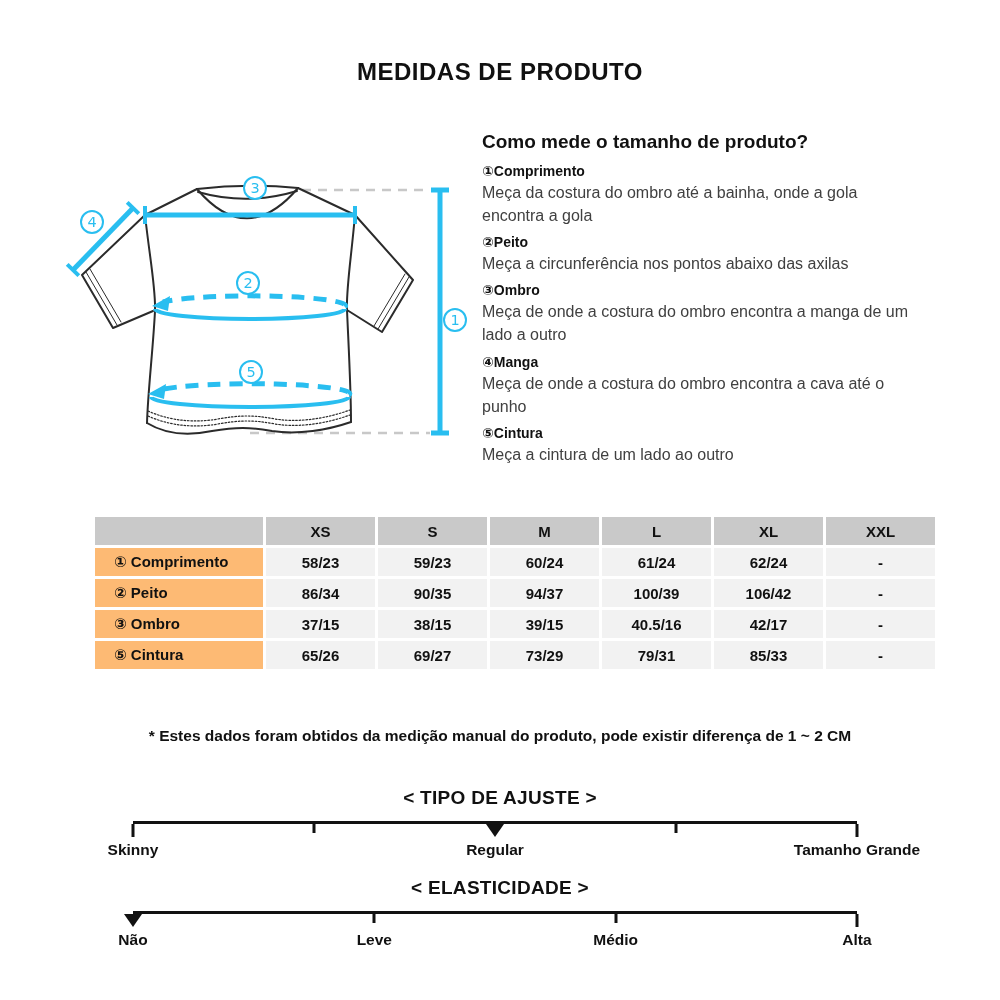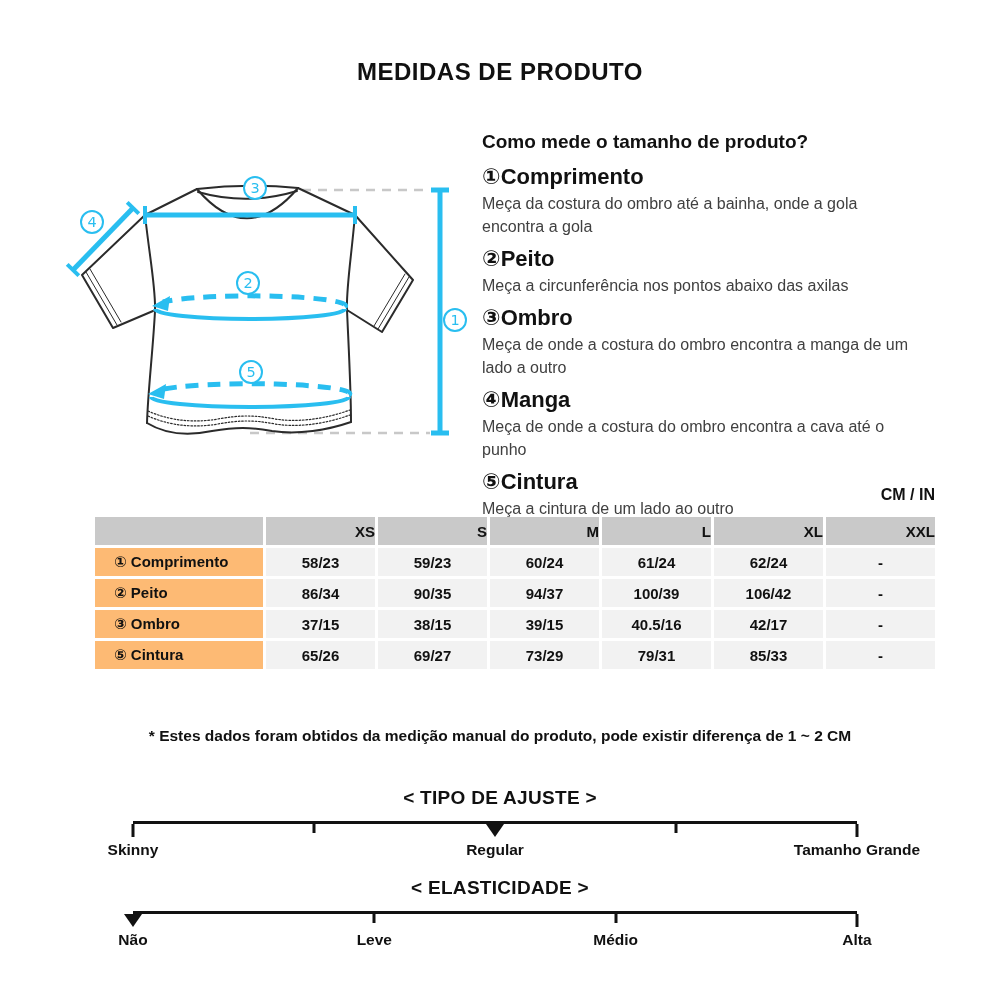--- a/index.html
+++ b/index.html
@@ -7,30 +7,30 @@
         font-family:"Liberation Sans","DejaVu Sans",sans-serif;color:#111;border-radius:7px;}
 
   .title{position:absolute;top:58px;left:0;width:1000px;text-align:center;
          font-size:24px;font-weight:800;letter-spacing:.5px;}
   .logo{position:absolute;top:46px;left:811px;font-size:35px;font-weight:700;letter-spacing:.5px;}
 
   .diagram{position:absolute;left:60px;top:150px;}
 
   .guide{position:absolute;left:482px;top:131px;width:462px;}
   .guide-heading{font-size:19px;font-weight:700;margin:0 0 9px 0;}
-  .guide-label{font-size:22px;font-weight:700;line-height:1.35;margin-top:6px;}
+  .guide-label{font-size:14px;font-weight:700;line-height:1.35;margin-top:6px;}
   .guide-desc{font-size:16px;color:#404040;line-height:1.45;white-space:pre-line;}
 
   .unit-label{position:absolute;top:486px;left:0;width:935px;text-align:right;
               font-size:16px;font-weight:700;}
 
   table.size-table{position:absolute;left:92px;top:514px;width:846px;
                    border-collapse:separate;border-spacing:3px;table-layout:fixed;}
   .size-table th,.size-table td{height:28px;padding:0;font-size:15px;text-align:center;overflow:hidden;}
-  .size-table th{background:#c9c9c9;font-weight:700;text-align:right;}
+  .size-table th{background:#c9c9c9;font-weight:700;}
   .size-table td.rowlabel{background:#fdba74;text-align:left;padding-left:19px;font-weight:600;}
   .size-table td.val{background:#f2f2f2;font-weight:700;}
 
   .footnote{position:absolute;top:727px;left:0;width:1000px;text-align:center;
             font-size:15.5px;font-weight:700;}
 
   .scale-heading{position:absolute;left:0;width:1000px;text-align:center;
                  font-size:19px;font-weight:800;letter-spacing:.3px;}
   #fit-heading{top:787px;}
   #ela-heading{top:877px;}
@@ -130,21 +130,20 @@
       <div class="guide-label">④Manga</div>
       <div class="guide-desc">Meça de onde a costura do ombro encontra a cava até o
 punho</div>
     </div>
     <div>
       <div class="guide-label">⑤Cintura</div>
       <div class="guide-desc">Meça a cintura de um lado ao outro</div>
     </div>
   </div>
 
-  <div class="unit-label">CM / IN</div>
 
   <table class="size-table">
     <colgroup>
         <col style="width:168px">
         <col>
         <col>
         <col>
         <col>
         <col>
         <col>

